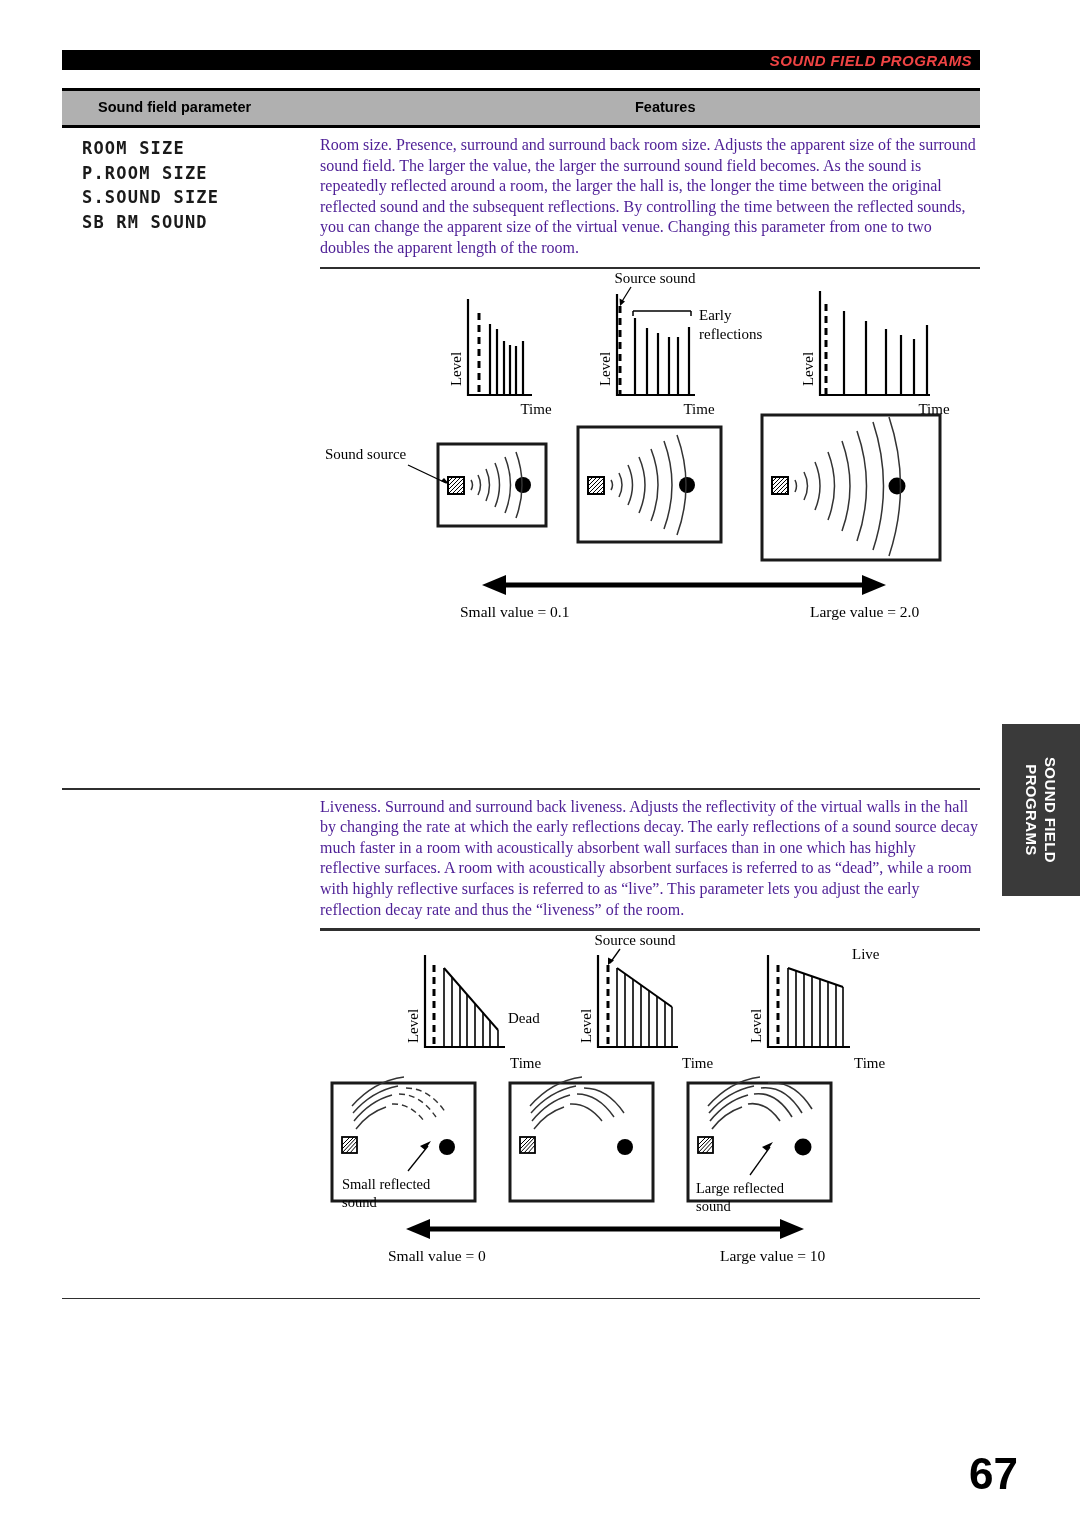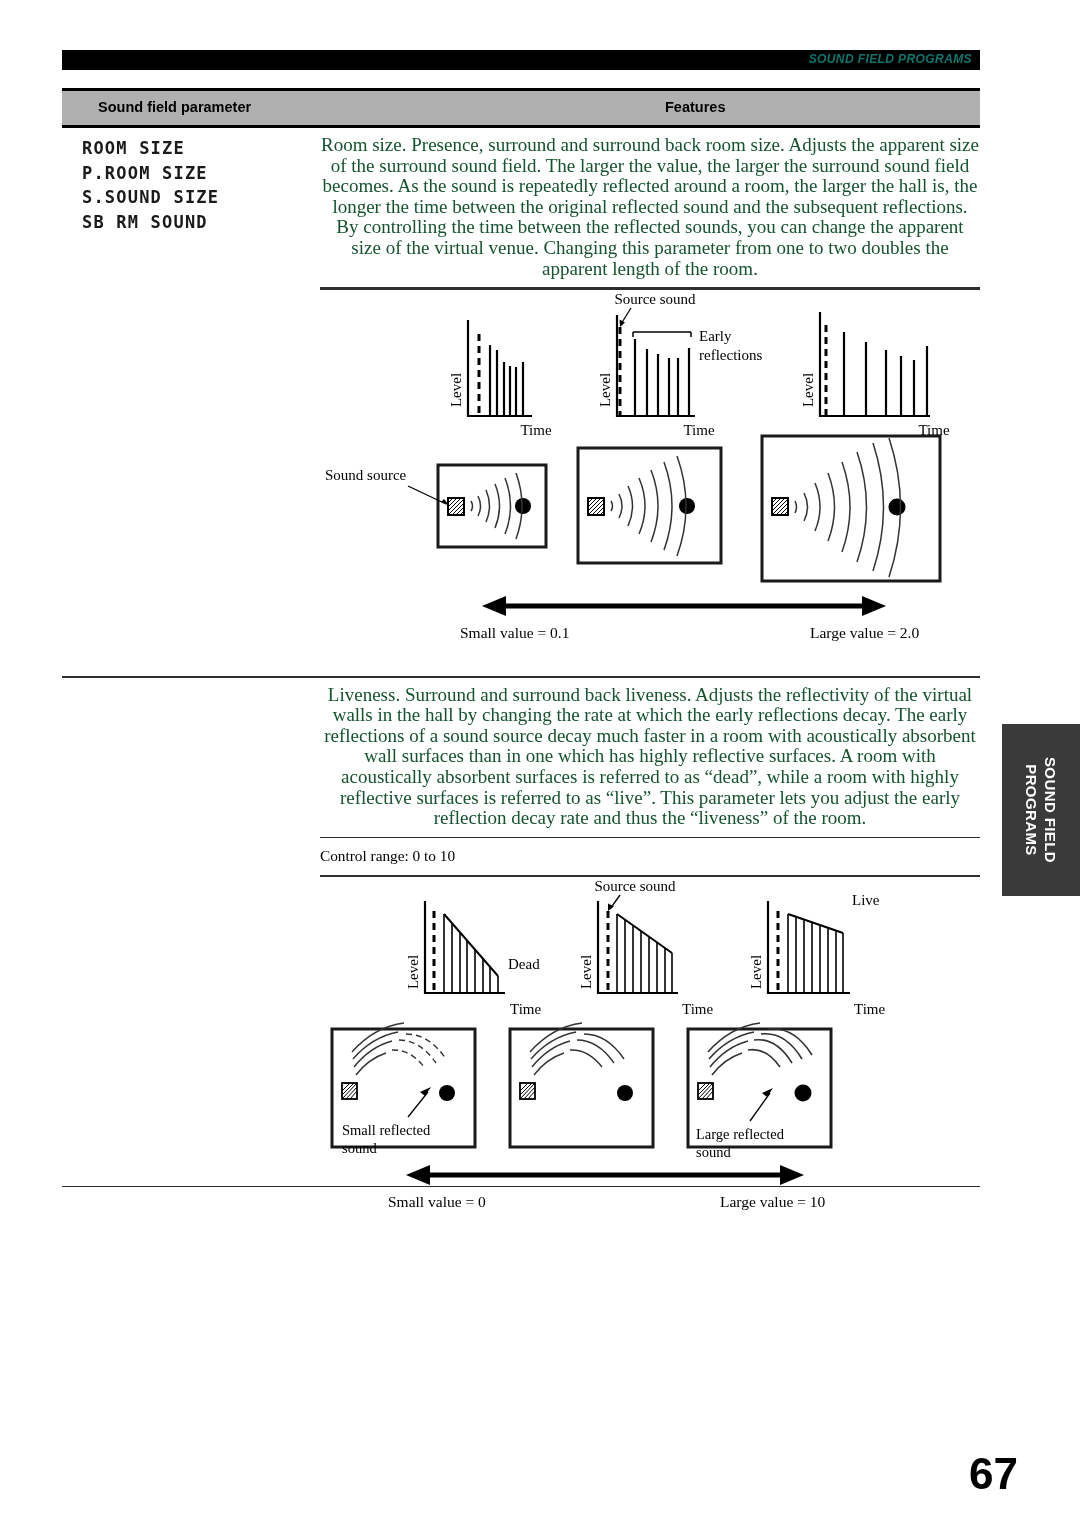--- a/index.html
+++ b/index.html
@@ -10,48 +10,48 @@
   }
   .page{position:absolute;left:0;top:0;width:1080px;height:1526px;}
 
   
   .runhead{
     position:absolute;left:62px;top:50px;width:918px;height:20px;
     background:#000000;
   }
   .runhead-text{
     position:absolute;right:8px;top:2px;
-    color:#0f766e;font-family:"Liberation Sans",sans-serif;
-    font-weight:bold;font-style:italic;font-size:12px;letter-spacing:.4px;
+    color:#ef4444;font-family:"Liberation Sans",sans-serif;
+    font-weight:bold;font-style:italic;font-size:15px;letter-spacing:.4px;
   }
 
   
   .tbl{position:absolute;left:62px;top:88px;width:918px;}
   .rule-thick{height:3px;background:#000;width:100%;}
   .rule-thin{height:1.6px;background:#2f2f2f;width:100%;}
   .hdr{
     height:34px;background:#b0b0b0;position:relative;
   }
   .hdr span{
     position:absolute;top:8px;
     font-family:"Liberation Sans",sans-serif;font-weight:bold;font-size:14.5px;color:#000;
   }
   .hdr .h1{left:36px;text-align:right;}
-  .hdr .h2{left:603px;}
+  .hdr .h2{left:573px;}
 
   .row{position:relative;width:100%;}
   .param{
     position:absolute;left:20px;top:8px;width:250px;
     font-family:"DejaVu Sans Mono",monospace;
     font-size:17px;letter-spacing:1.2px;line-height:24.5px;color:#1a1a1a;
     font-weight:bold;
   }
   .feat{
     margin-left:258px;width:660px;
-    font-size:19px;line-height:20.6px;color:#14532d;text-align:center;
+    font-size:16px;line-height:20.6px;color:#4c1d95;text-align:left;
     padding:7px 0 8px 0;
   }
   .ctrl{
     margin-left:258px;width:660px;
     font-size:15.3px;line-height:20px;padding:8px 0 9px 0;
   }
   .subrule{margin-left:258px;width:660px;height:1.4px;background:#2f2f2f;}
 
   
   .figwrap{position:relative;margin-left:258px;width:660px;}
@@ -88,21 +88,21 @@
 
   <div class="tbl">
 
     <div class="rule-thick"></div>
     <div class="hdr">
       <span class="h1">Sound field parameter</span>
       <span class="h2">Features</span>
     </div>
     <div class="rule-thick"></div>
 
-    <div class="row" style="height:548px;">
+    <div class="row" style="height:660px;">
 
       <div class="param">
         <div>ROOM SIZE</div>
         <div>P.ROOM SIZE</div>
         <div>S.SOUND SIZE</div>
         <div>SB RM SOUND</div>
       </div>
 
       <div class="feat">Room size. Presence, surround and surround back room size. Adjusts the apparent size of the surround sound field. The larger the value, the larger the surround sound field becomes. As the sound is repeatedly reflected around a room, the larger the hall is, the longer the time between the original reflected sound and the subsequent reflections. By controlling the time between the reflected sounds, you can change the apparent size of the virtual venue. Changing this parameter from one to two doubles the apparent length of the room.</div>
       <div class="subrule"></div>
@@ -225,21 +225,20 @@
       </div>
     </div>
 
     <div class="rule-thin"></div>
 
     <div class="row" style="height:508px;">
 
 
       <div class="feat">Liveness. Surround and surround back liveness. Adjusts the reflectivity of the virtual walls in the hall by changing the rate at which the early reflections decay. The early reflections of a sound source decay much faster in a room with acoustically absorbent wall surfaces than in one which has highly reflective surfaces. A room with acoustically absorbent surfaces is referred to as “dead”, while a room with highly reflective surfaces is referred to as “live”. This parameter lets you adjust the early reflection decay rate and thus the “liveness” of the room.</div>
       <div class="subrule"></div>
-      <div class="ctrl">Control range: 0 to 10</div>
       <div class="subrule"></div>
 
       <div class="figwrap">
         <svg width="660" height="375" viewBox="0 0 660 375">
 
           <g>
             <line x1="105" y1="24" x2="105" y2="117" stroke="#000" stroke-width="2.2"></line>
             <line x1="104" y1="116" x2="185" y2="116" stroke="#000" stroke-width="2.2"></line>
             <line x1="114" y1="34" x2="114" y2="115" stroke="#000" stroke-width="3" stroke-dasharray="7 5"></line>
             <polyline points="124,37 178,99" fill="none" stroke="#000" stroke-width="2"></polyline>

